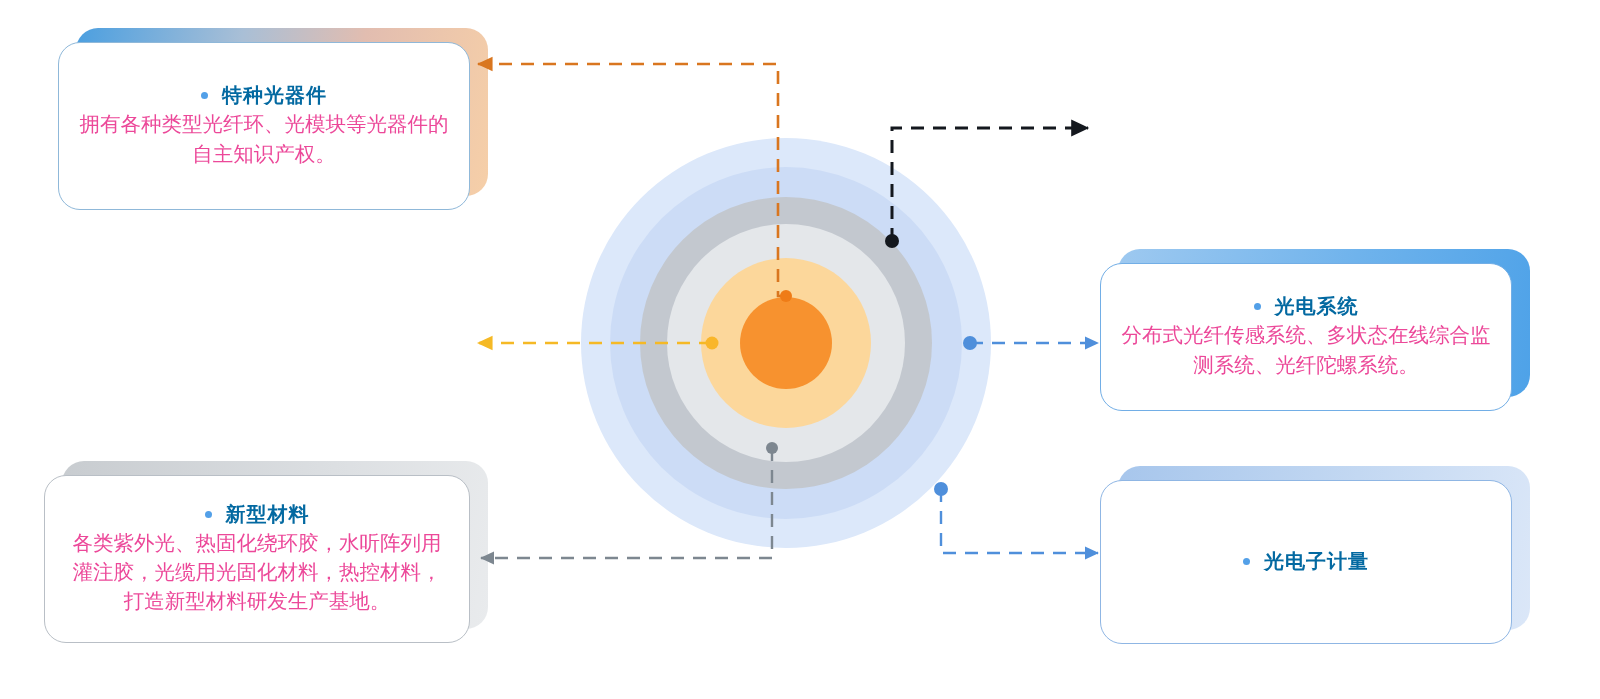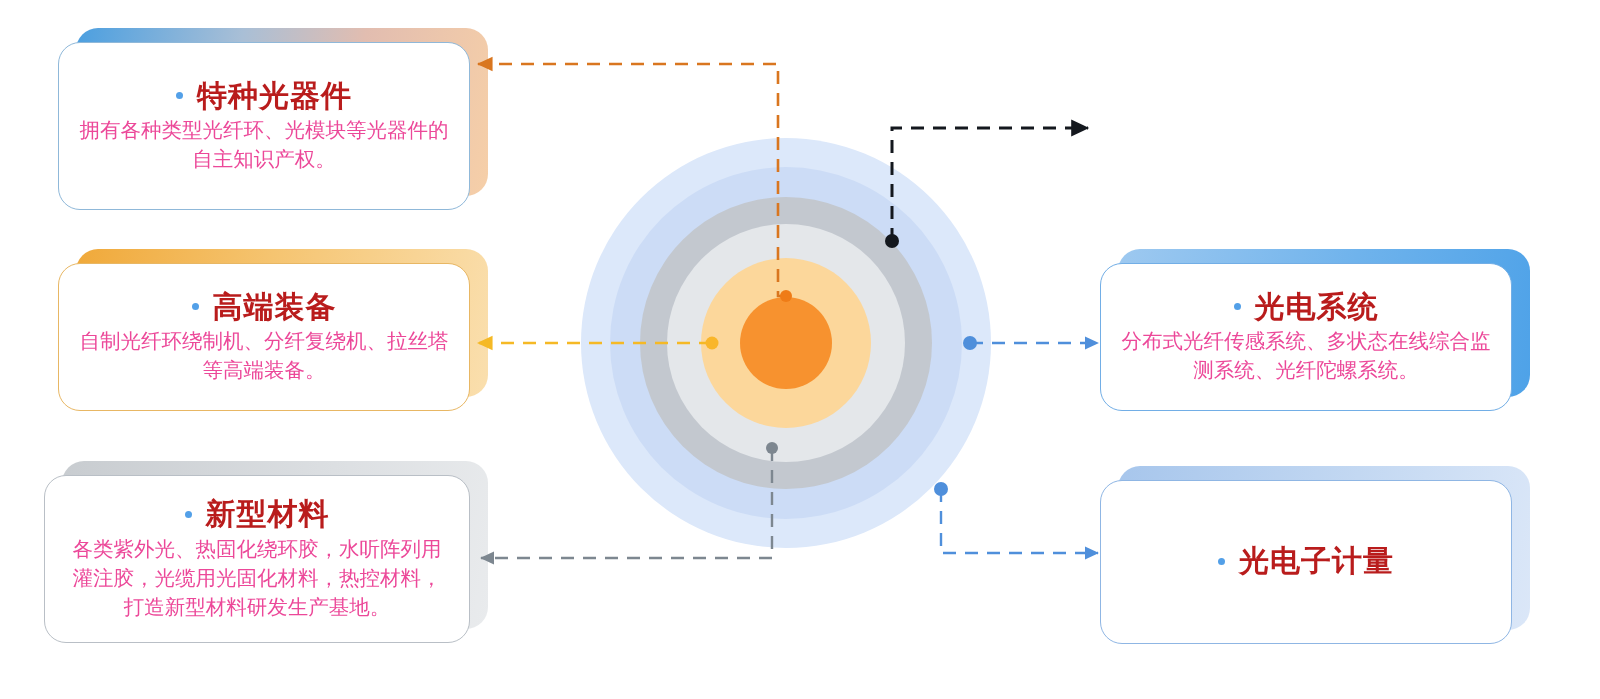--- a/index.html
+++ b/index.html
@@ -38,23 +38,23 @@
     gap:14px;
     margin:0 0 2px 0;
   }
   .dot-bullet{
     width:7px;height:7px;border-radius:50%;
     background:#53a0e8;
     display:inline-block;
     flex:0 0 auto;
   }
   .title-text{
-    font-size:30px;
+    font-size:20px;
     font-weight:bold;
-    color:#b91c1c;
+    color:#0369a1;
     letter-spacing:1px;
     line-height:1.15;
     white-space:nowrap;
   }
   .card-desc{
     font-size:20.5px;
     color:#ec4899;
     line-height:1.42;
     text-align:center;
     margin:0;
@@ -130,30 +130,20 @@
     <div class="card-shadow" style="left: 18px; top: -14px; width: 412px; height: 168px; background: linear-gradient(100deg, rgb(75, 159, 224) 0%, rgb(169, 191, 214) 38%, rgb(226, 189, 176) 66%, rgb(246, 207, 168) 100%);"></div>
     <div class="card" style="width: 412px; height: 168px; border-color: rgb(143, 184, 217);">
       <div class="card-title">
         <span class="dot-bullet"></span>
         <span class="title-text">特种光器件</span>
       </div>
       <p class="card-desc">拥有各种类型光纤环、光模块等光器件的自主知识产权。</p>
     </div>
   </div>
 
-  <div class="card-wrap" style="left:58px;top:263px;width:412px;height:148px;">
-    <div class="card-shadow" style="left: 18px; top: -14px; width: 412px; height: 148px; background: linear-gradient(100deg, rgb(240, 169, 58) 0%, rgb(245, 196, 112) 45%, rgb(250, 223, 174) 100%);"></div>
-    <div class="card" style="width: 412px; height: 148px; border-color: rgb(232, 183, 100);">
-      <div class="card-title">
-        <span class="dot-bullet"></span>
-        <span class="title-text">高端装备</span>
-      </div>
-      <p class="card-desc">自制光纤环绕制机、分纤复绕机、拉丝塔等高端装备。</p>
-    </div>
-  </div>
 
   <div class="card-wrap" style="left:44px;top:475px;width:426px;height:168px;">
     <div class="card-shadow" style="left: 18px; top: -14px; width: 426px; height: 168px; background: linear-gradient(100deg, rgb(200, 204, 208) 0%, rgb(220, 223, 226) 60%, rgb(233, 235, 237) 100%);"></div>
     <div class="card" style="width: 426px; height: 168px; border-color: rgb(185, 191, 198);">
       <div class="card-title">
         <span class="dot-bullet"></span>
         <span class="title-text">新型材料</span>
       </div>
       <p class="card-desc">各类紫外光、热固化绕环胶，水听阵列用灌注胶，光缆用光固化材料，热控材料，打造新型材料研发生产基地。</p>
     </div>

